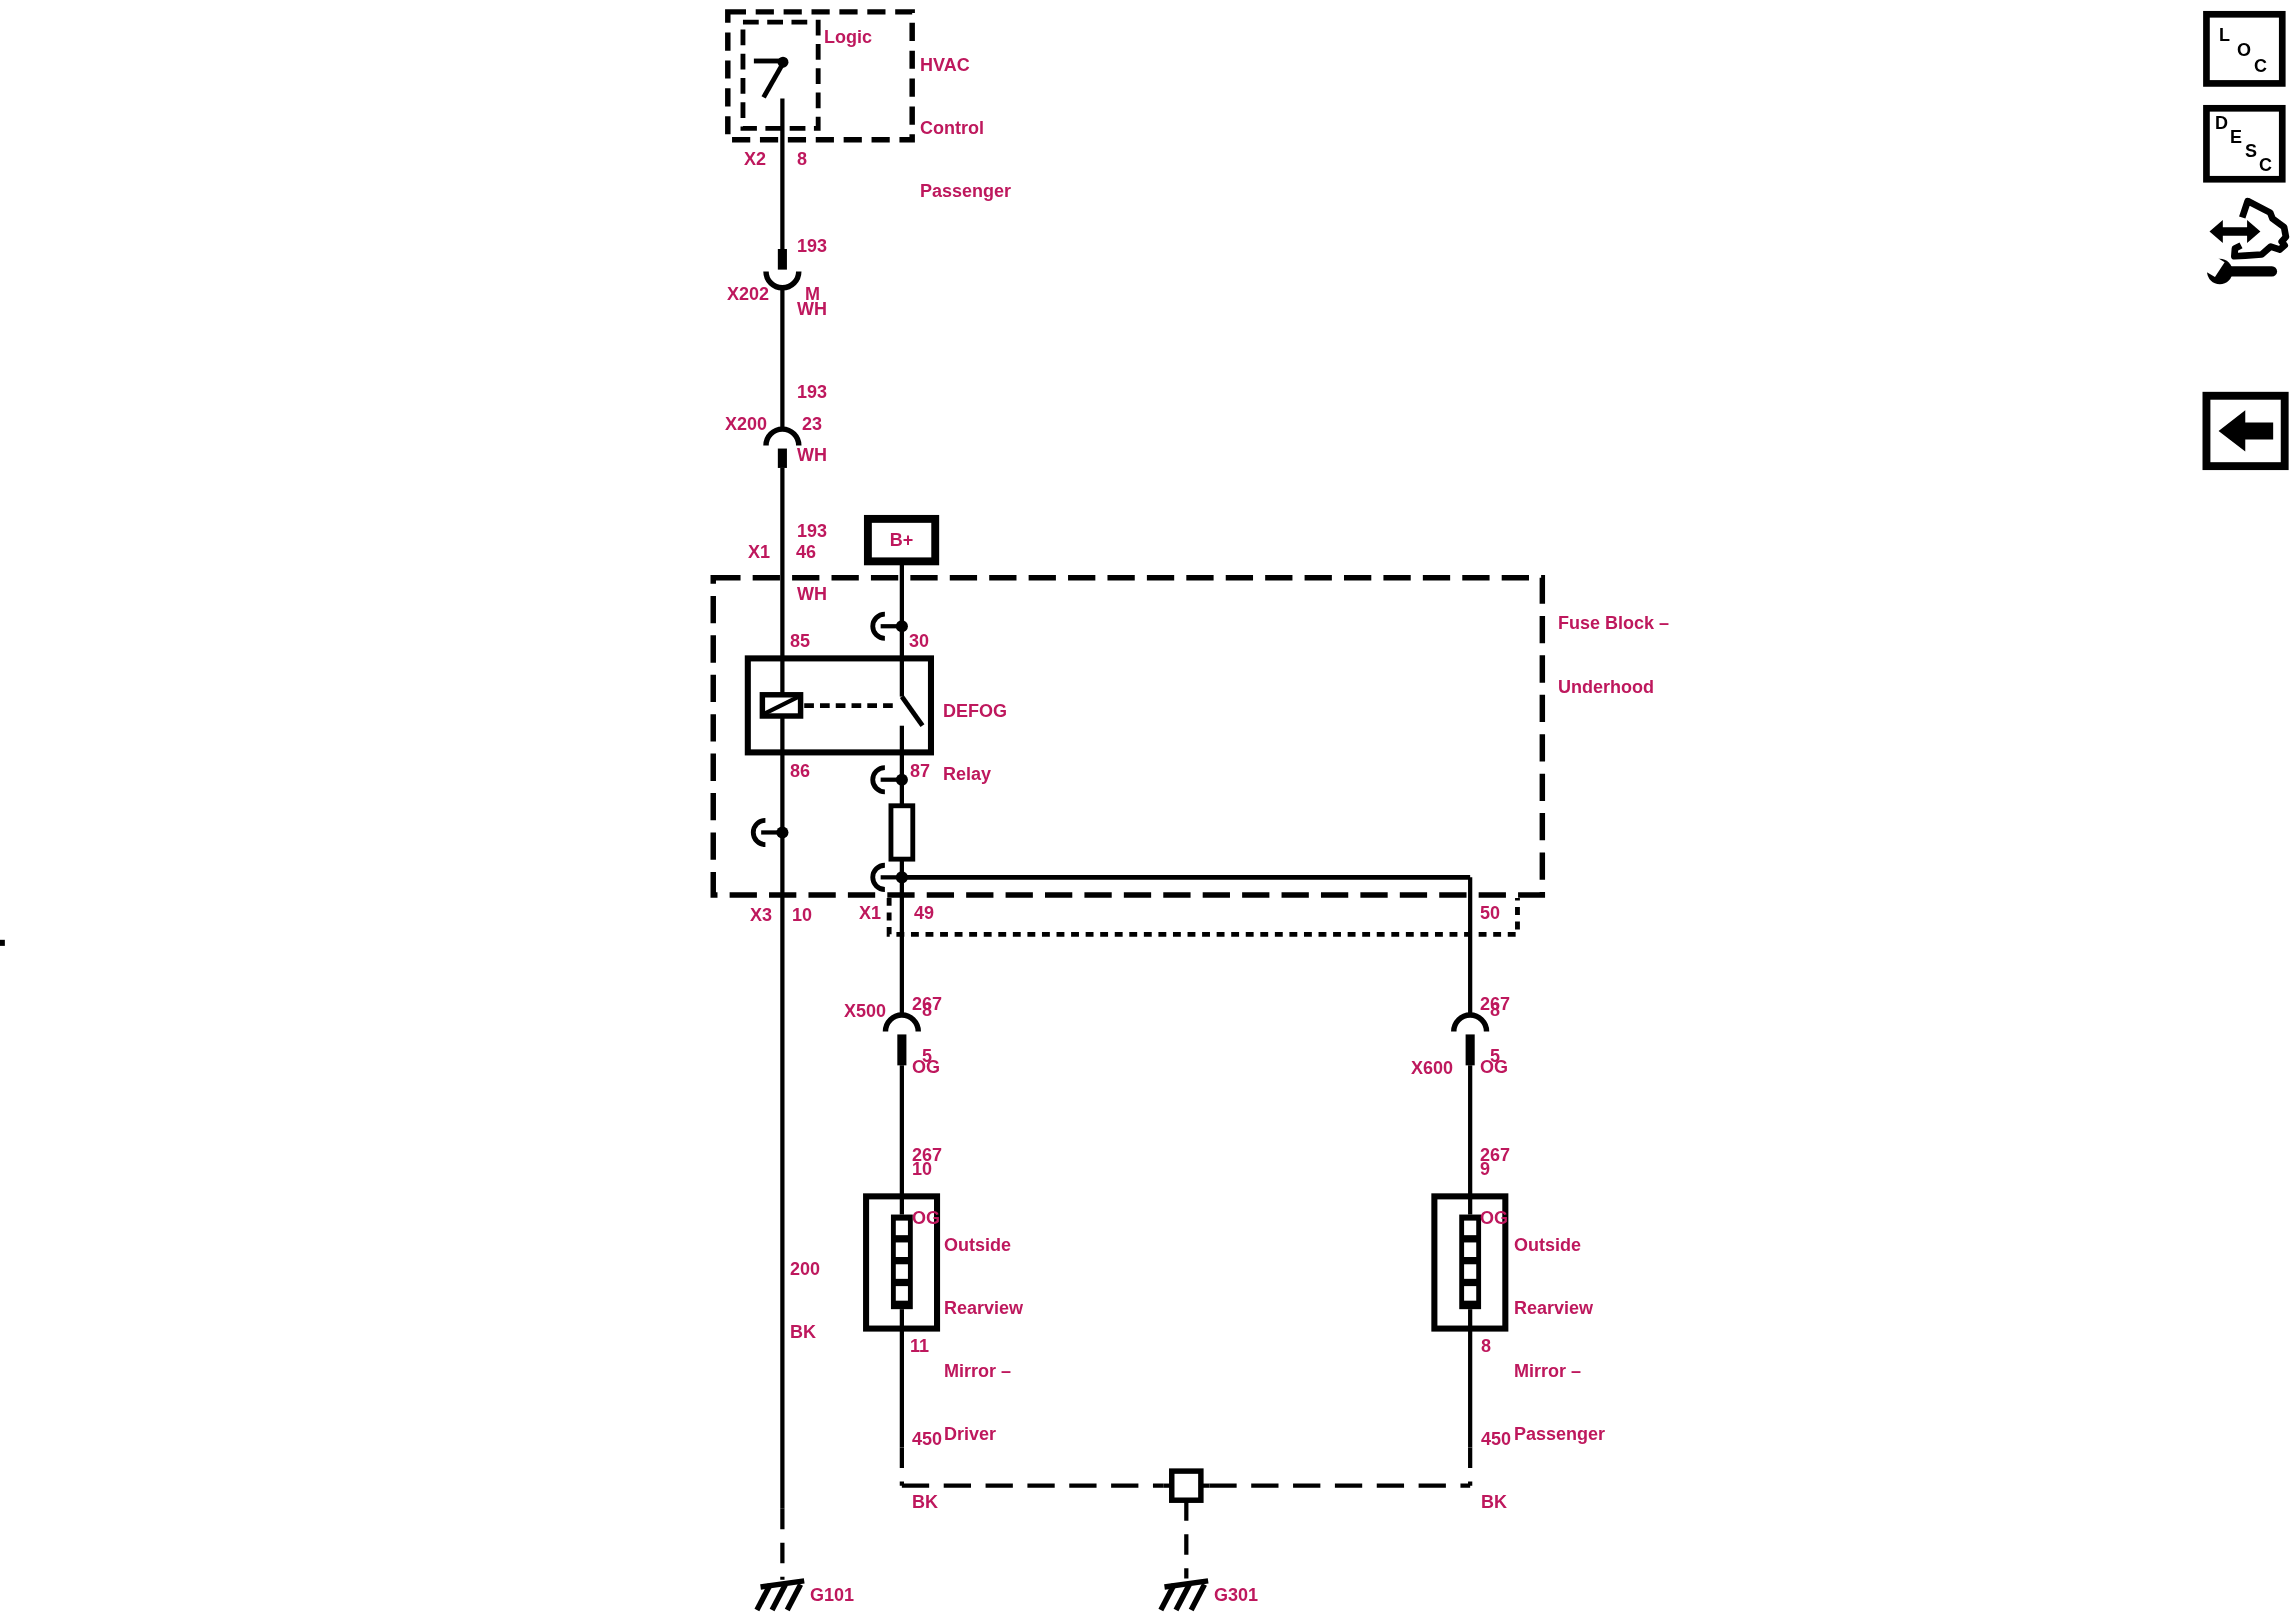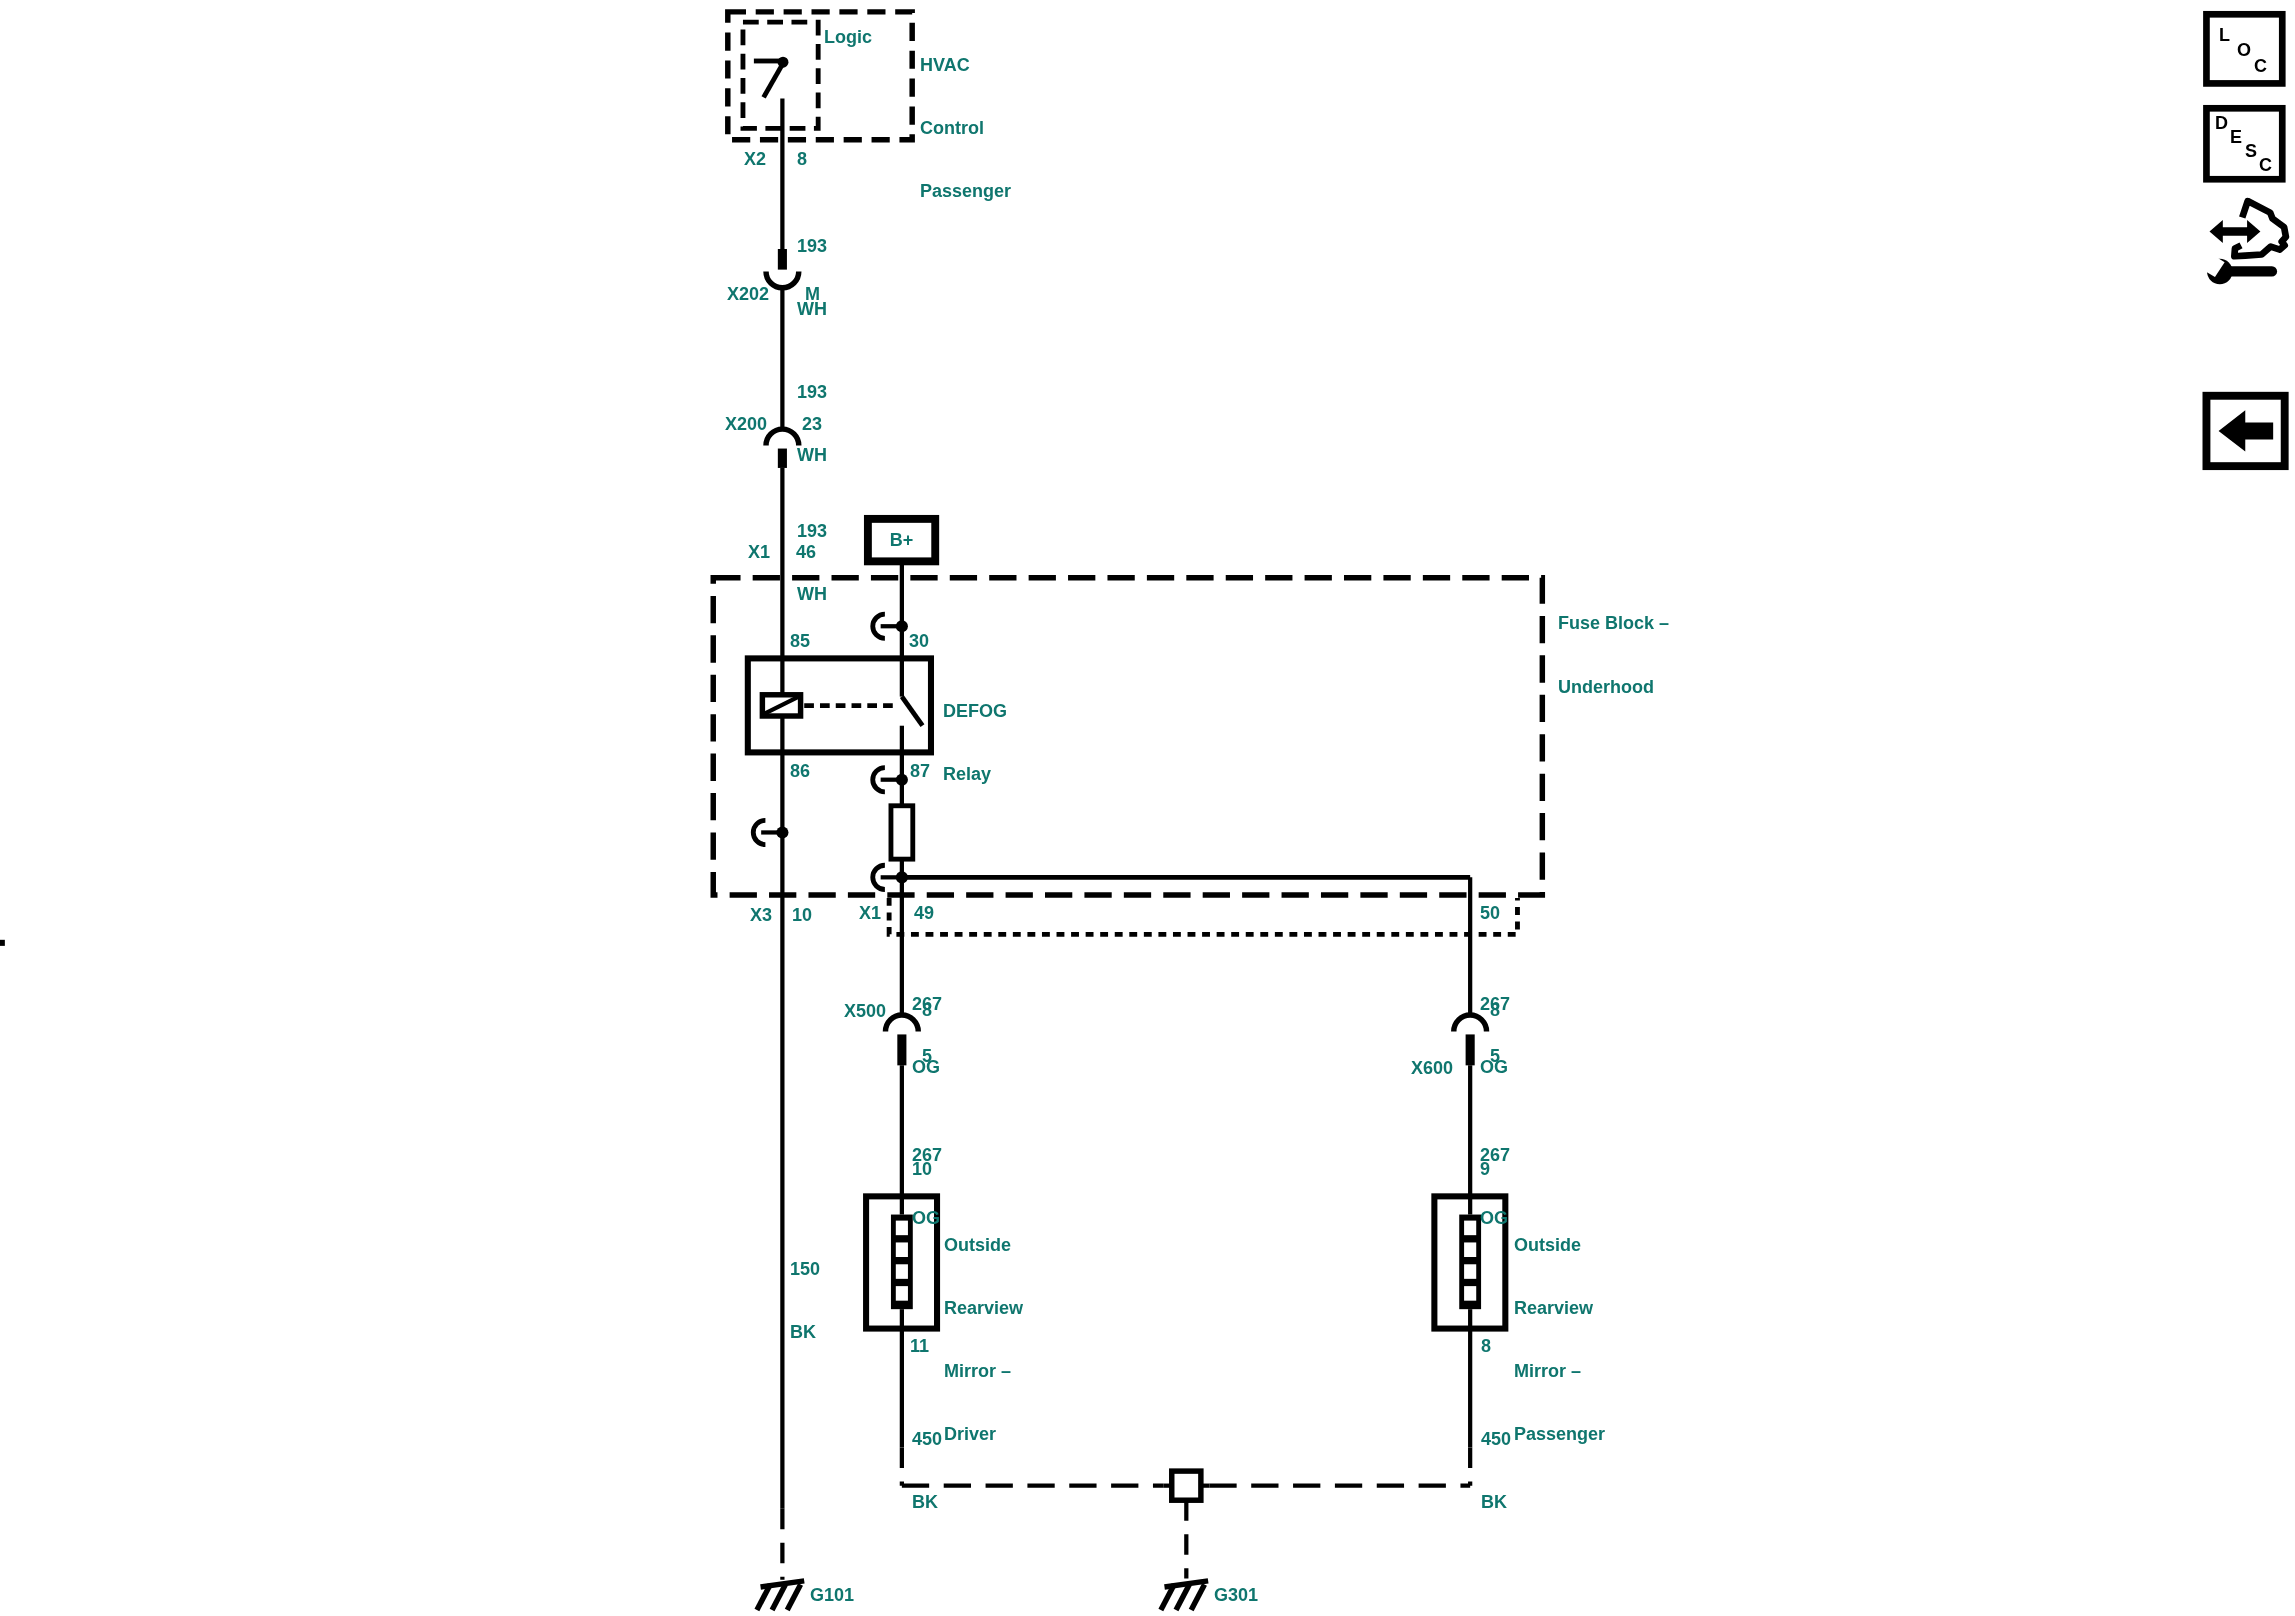--- a/index.html
+++ b/index.html
@@ -1,18 +1,18 @@
 <!DOCTYPE html>
 <html style="font-size:9.7px"><head>
 <meta charset="utf-8">
 <style>
   html,body{margin:0;padding:0;background:#fff;}
   #page{position:relative;width:2295px;height:1617px;background:#fff;overflow:hidden;
         font-family:"Liberation Sans",sans-serif;}
-  .lbl{position:absolute;font:bold 18px/21px "Liberation Sans",sans-serif;color:#0f766e;white-space:pre;}
+  .lbl{position:absolute;font:bold 18px/21px "Liberation Sans",sans-serif;color:#be185d;white-space:pre;}
   .ra{transform:translateX(-100%);}
   .stack span{display:block;}
   .lh37 span{line-height:22.4px;}
   .ctr{text-align:center;}
   .biglet{position:absolute;font:bold 18px/18px "Liberation Sans",sans-serif;color:#000;}
   svg{position:absolute;left:0;top:0;}
 </style>
 </head>
 <body>
 
@@ -250,21 +250,21 @@
 </div>
 <div class="lbl stack" style="left:1480px;top:1103px">
   <span>267</span>
   <span>OG</span>
 </div>
 
 <div class="lbl" style="left:912px;top:1159px">10</div>
 <div class="lbl" style="left:1480px;top:1159px">9</div>
 
 <div class="lbl stack" style="left:790px;top:1217px">
-  <span>150</span>
+  <span>200</span>
   <span>BK</span>
 </div>
 
 <div class="lbl stack" style="left:944px;top:1193px">
   <span>Outside</span>
   <span>Rearview</span>
   <span>Mirror –</span>
   <span>Driver</span>
 </div>
 <div class="lbl stack" style="left:1514px;top:1193px">

